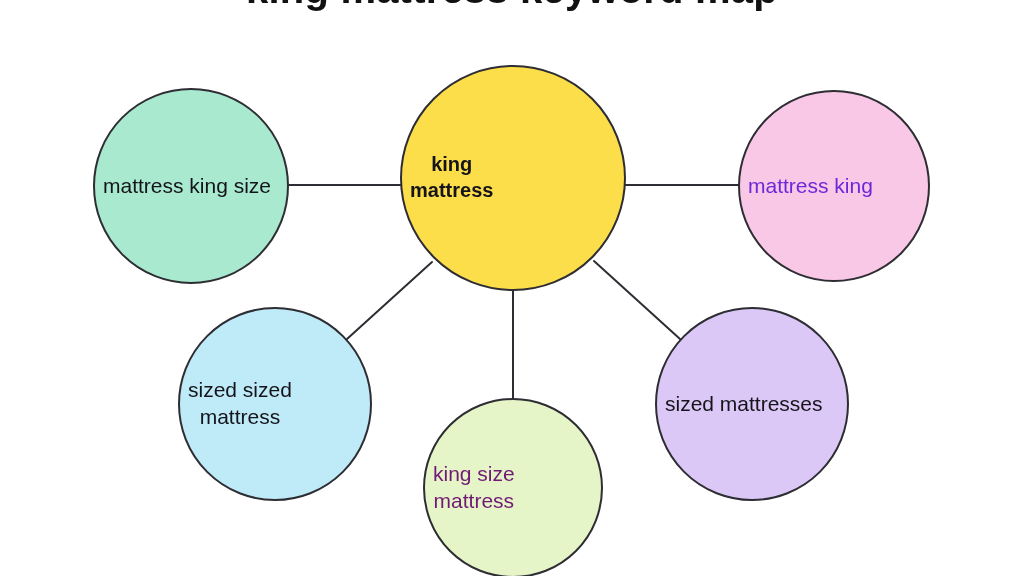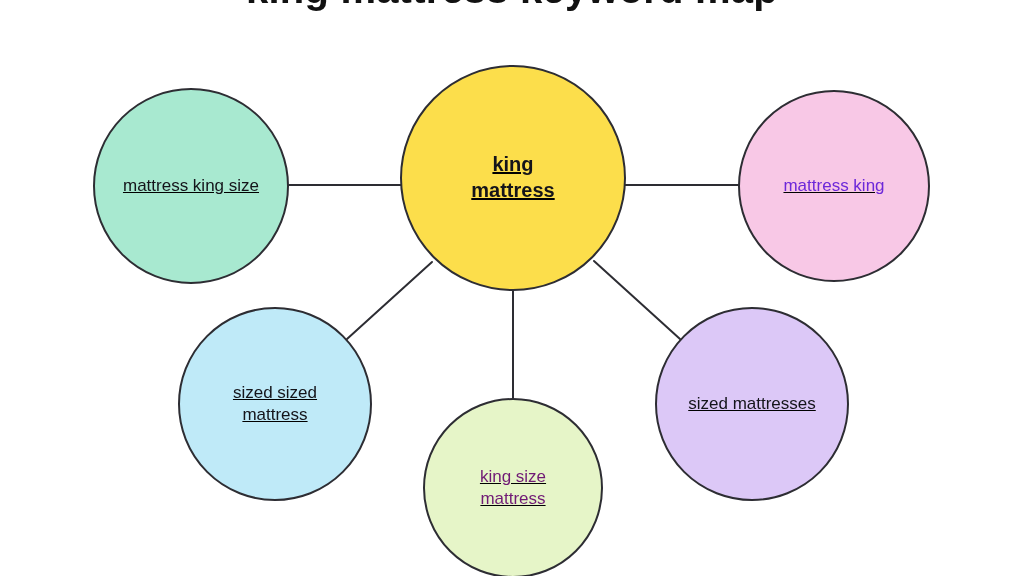--- a/index.html
+++ b/index.html
@@ -43,27 +43,25 @@
     width: 1024px;
     height: 576px;
   }
   .node {
     position: absolute;
     border-radius: 50%;
     border: 2px solid #be185d;
     box-sizing: border-box;
     display: flex;
     align-items: center;
-    justify-content: center;
     text-align: center;
-    text-decoration: underline;
   }
   .node-label {
     color: #14141a;
-    font-size: 17px;
+    font-size: 21px;
     line-height: 1.28;
     padding: 0 8px;
     white-space: pre-line;
   }
   .node.center .node-label {
     font-size: 20px;
     font-weight: bold;
   }
 </style>
 </head>

